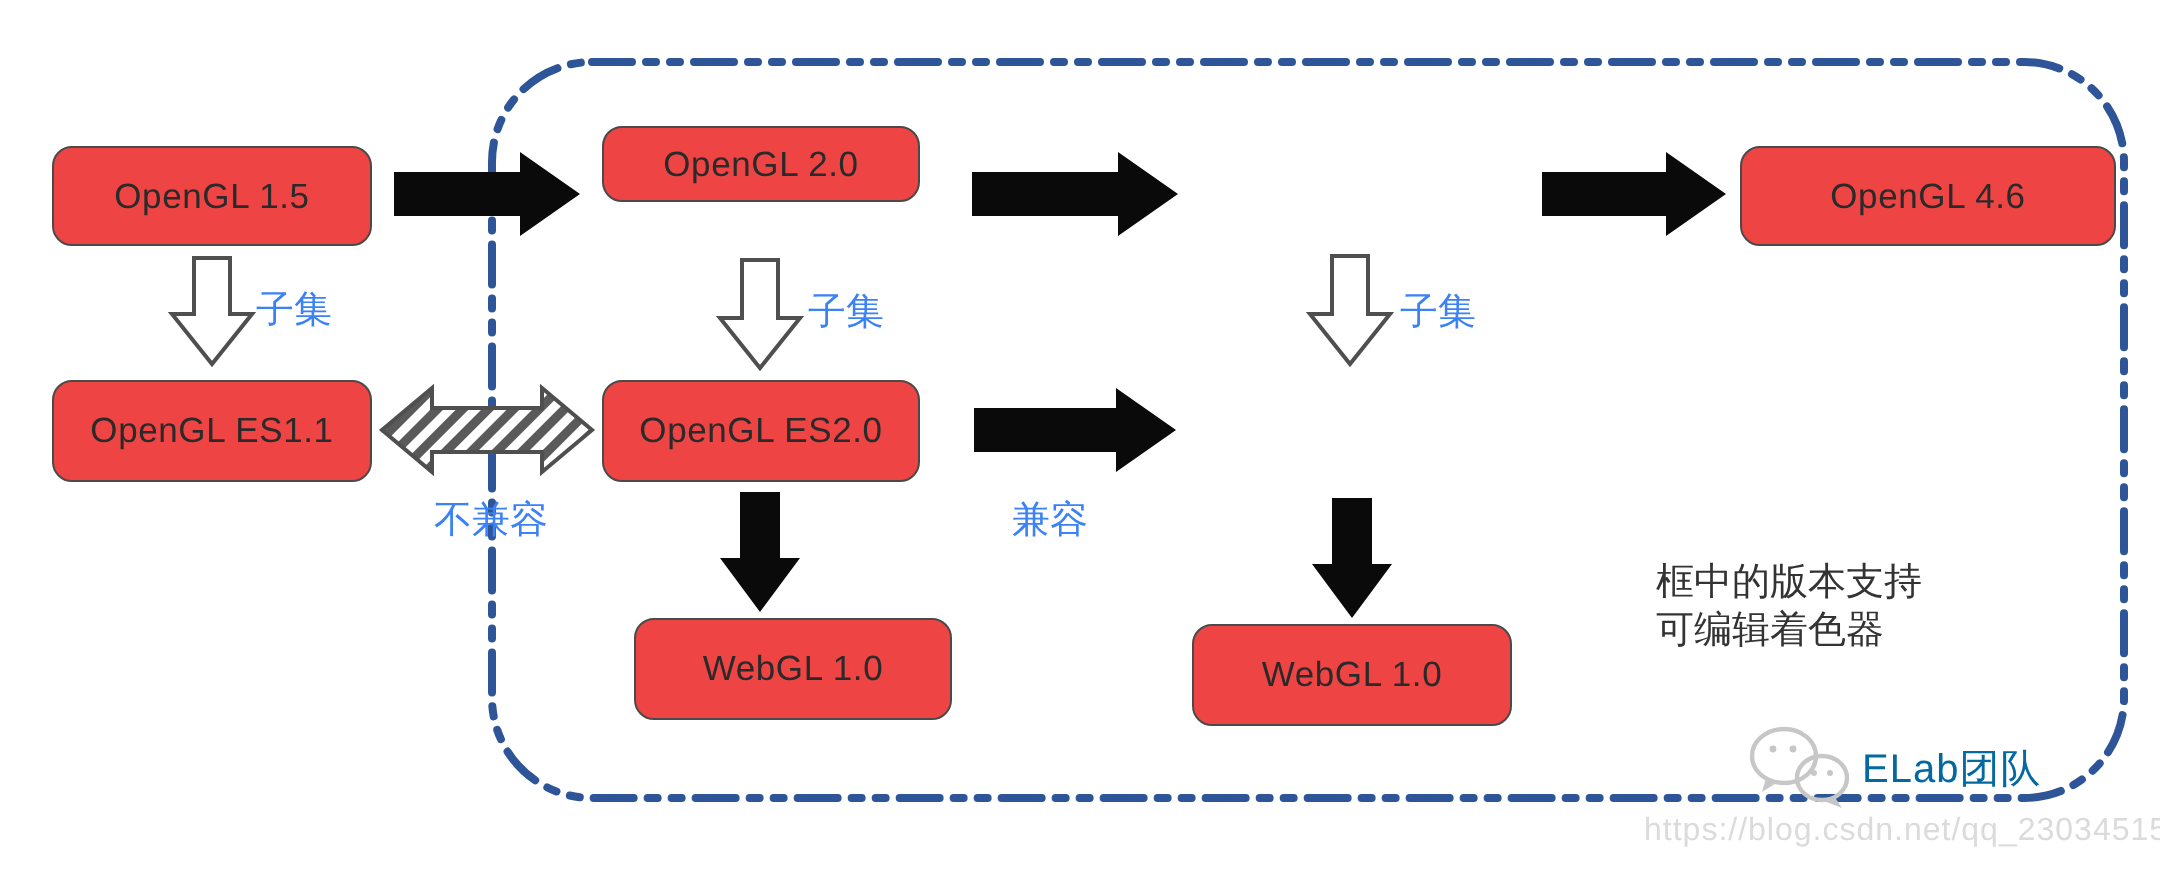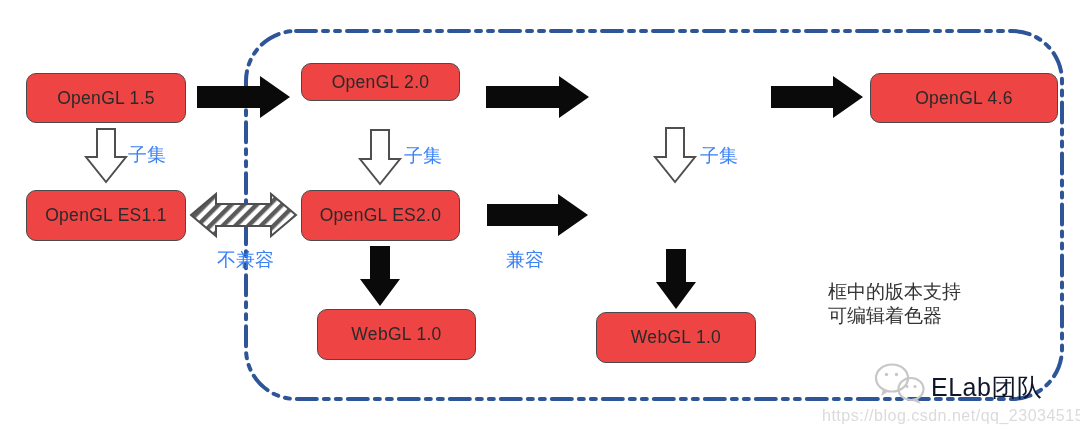--- a/index.html
+++ b/index.html
@@ -10,21 +10,21 @@
   .node {
     position:absolute; background:#ef4444;
     border:1.7px solid #4a4a4a; border-radius:10px;
     display:flex; align-items:center; justify-content:center;
     font-size:17.5px; color:#2a2a2a; letter-spacing:.3px; white-space:nowrap;
   }
   .lbl { position:absolute; font-size:19px; color:#3b82f6; white-space:nowrap; }
   .note { position:absolute; left:828px; top:280px; width:200px; text-align:left;
           font-size:19px; line-height:24px; color:#333; }
   .note span { display:block; }
-  .wm-text { position:absolute; left:931px; top:371px; font-size:25px; color:#0f172a;
+  .wm-text { position:absolute; left:931px; top:371px; font-size:20px; color:#0369a1;
              letter-spacing:.5px; white-space:nowrap; }
   .wm-url  { position:absolute; left:822px; top:407px; font-size:16px; color:#dbdbdb;
              letter-spacing:.5px; white-space:nowrap; }
   .wm-icon { position:absolute; left:869px; top:359px; width:58px; height:48px; }
   .boundary { fill:none; stroke:var(--dashed-border,#2e5597); stroke-width:4;
               stroke-dasharray:20 7 5 7 5 7; stroke-linecap:round; }
   .solid-arrow { fill:var(--arrow-black,#0a0a0a); stroke:none; }
   .hollow-arrow { fill:#ffffff; stroke:#4f4f4f; stroke-width:2; stroke-linejoin:miter; }
   .hatch-arrow { fill:url(#hatchPat); stroke:#4f4f4f; stroke-width:2; stroke-linejoin:miter; }
   .wm-stroke { fill:none; stroke:#c7c7c7; stroke-width:2.2; }

